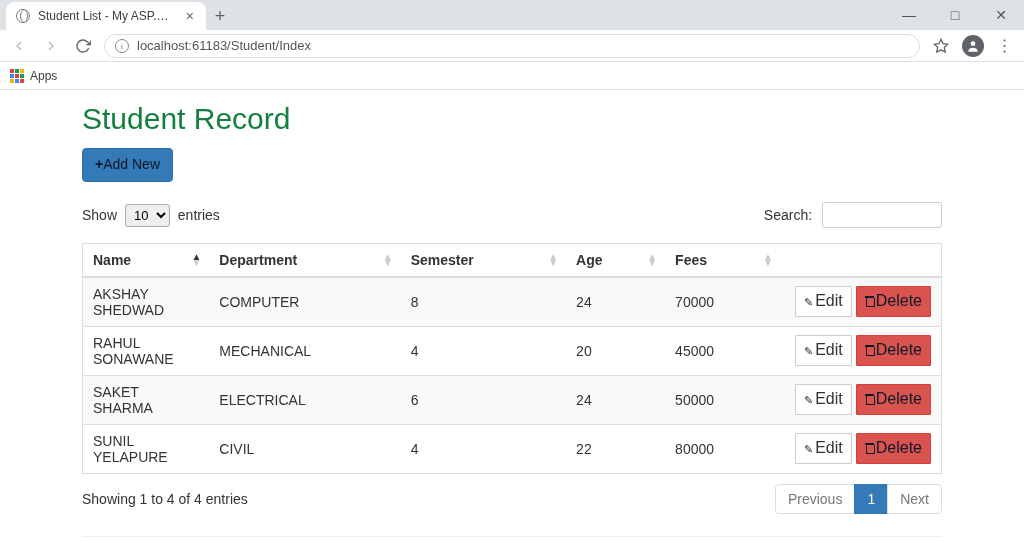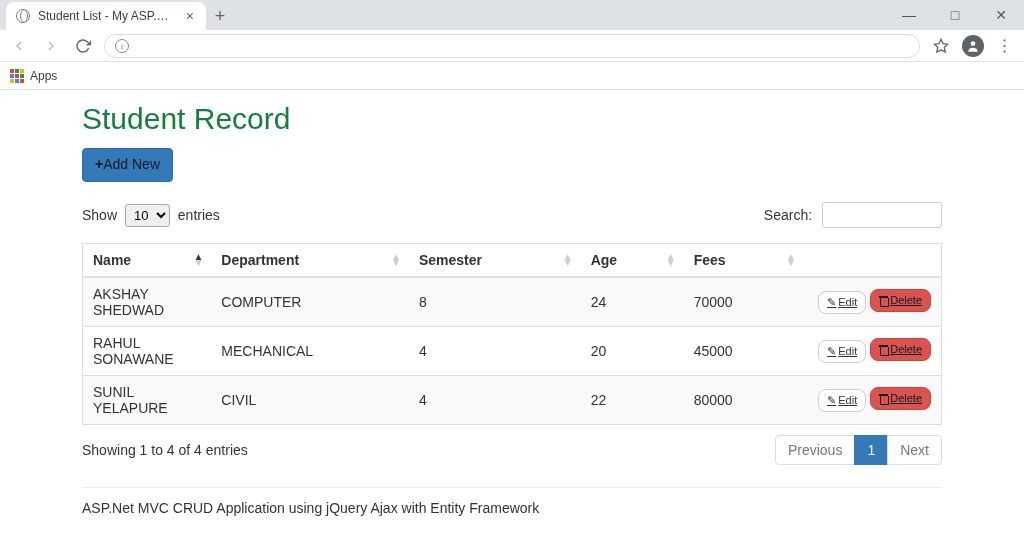--- a/index.html
+++ b/index.html
@@ -32,21 +32,21 @@
   .apps-icon span:nth-child(4){background:#4285f4;} .apps-icon span:nth-child(5){background:#db4437;} .apps-icon span:nth-child(6){background:#0f9d58;}
   .apps-icon span:nth-child(7){background:#f4b400;} .apps-icon span:nth-child(8){background:#4285f4;} .apps-icon span:nth-child(9){background:#db4437;}
 
   
   .page { padding: 12px 82px 0 82px; }
   h2.page-title { font-size: 30px; font-weight: 500; color: #15803d; margin-bottom: 12px; }
   .btn { display: inline-flex; align-items: center; padding: 6px 12px; font-size: 14px; border-radius: 4px; border: 1px solid transparent; cursor: pointer; line-height: 1.4; }
   .btn-primary { background: #337ab7; color: #0f172a; border-color: #2e6da4; }
   .btn-default { background: #fff; color: #333; border-color: #ccc; }
   .btn-danger { background: #d9534f; color: #0f172a; border-color: #d43f3a; }
-  .btn-sm { padding: 3px 8px; font-size: 11px; border-radius: 8px; text-decoration: underline; }
+  .btn-sm { padding: 3px 8px; font-size: 16px; border-radius: 1px; }
   .plus-icon::before { content: "+"; font-weight: bold; margin-right: 0; }
   .pencil-icon::before { content: "✎"; margin-right: 2px; font-size: 11px; }
   .trash-icon { display:inline-block; width:9px; height:10px; position:relative; margin-right:2px; vertical-align:-1px; }
   .trash-icon::before { content:""; position:absolute; left:1px; top:2px; width:7px; height:8px; border:1px solid currentColor; border-top:none; border-radius:0 0 1px 1px; }
   .trash-icon::after { content:""; position:absolute; left:0; top:0; width:9px; height:2px; background:currentColor; }
 
   .dt-controls { display: flex; justify-content: space-between; align-items: center; margin-top: 14px; margin-bottom: 8px; font-size: 14px; }
   .dt-length select { border: 1px solid #aaa; border-radius: 3px; padding: 2px 4px; font-size: 13px; margin: 8px 4px; background:#efefef; }
   .dt-filter input { border: 1px solid #ccc; border-radius: 3px; height: 26px; width: 120px; margin-left: 6px; padding: 2px 6px; }
 
@@ -102,20 +102,21 @@
       </svg>
   </span>
   <span class="nav-icon">
     <svg width="16" height="16" viewBox="0 0 24 24" fill="none" stroke="currentColor" stroke-width="2">
         <polyline points="23 4 23 10 17 10"></polyline>
         <path d="M20.49 15a9 9 0 1 1-2.12-9.36L23 10"></path>
       </svg>
   </span>
   <div class="addr">
     <span class="info-icon">i</span>
+    <span>localhost:61183/Student/Index</span>
   </div>
   <span class="nav-icon addr-star">
     <svg width="16" height="16" viewBox="0 0 24 24" fill="none" stroke="currentColor" stroke-width="2">
         <polygon points="12 2 15 8.5 22 9.3 17 14 18.2 21 12 17.8 5.8 21 7 14 2 9.3 9 8.5 12 2"></polygon>
       </svg>
   </span>
   <span class="profile-icon">
     <svg width="14" height="14" viewBox="0 0 24 24">
         <circle cx="12" cy="8" r="4"></circle>
         <path d="M4 21c0-4 4-6 8-6s8 2 8 6v1H4z"></path>
@@ -218,20 +219,34 @@
           <td>45000</td>
           <td class="actions"><a class="btn btn-default btn-sm">
               <span class="pencil-icon"></span>
               <span>Edit</span>
             </a><a class="btn btn-danger btn-sm">
               <span class="trash-icon"></span>
               <span>Delete</span>
             </a></td>
         </tr>
         <tr>
+          <td>SAKET SHARMA</td>
+          <td>ELECTRICAL</td>
+          <td>6</td>
+          <td>24</td>
+          <td>50000</td>
+          <td class="actions"><a class="btn btn-default btn-sm">
+              <span class="pencil-icon"></span>
+              <span>Edit</span>
+            </a><a class="btn btn-danger btn-sm">
+              <span class="trash-icon"></span>
+              <span>Delete</span>
+            </a></td>
+        </tr>
+        <tr>
           <td>SUNIL YELAPURE</td>
           <td>CIVIL</td>
           <td>4</td>
           <td>22</td>
           <td>80000</td>
           <td class="actions"><a class="btn btn-default btn-sm">
               <span class="pencil-icon"></span>
               <span>Edit</span>
             </a><a class="btn btn-danger btn-sm">
               <span class="trash-icon"></span>

